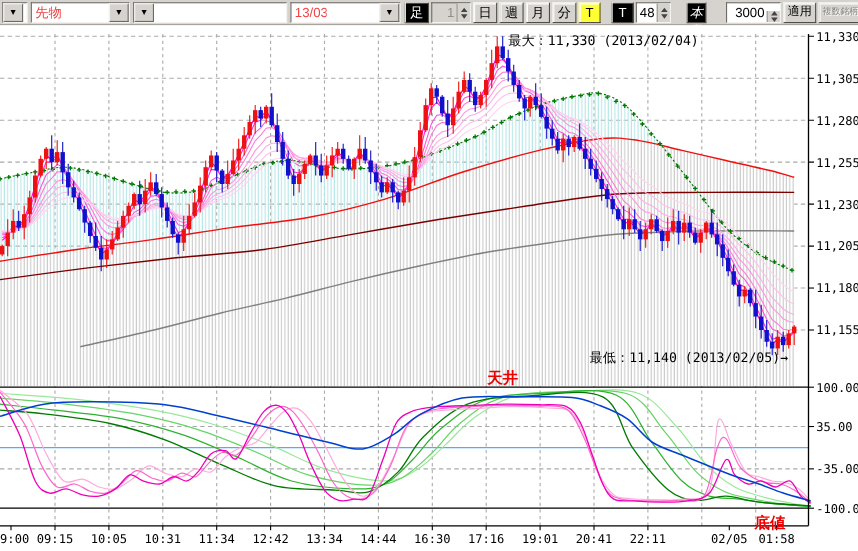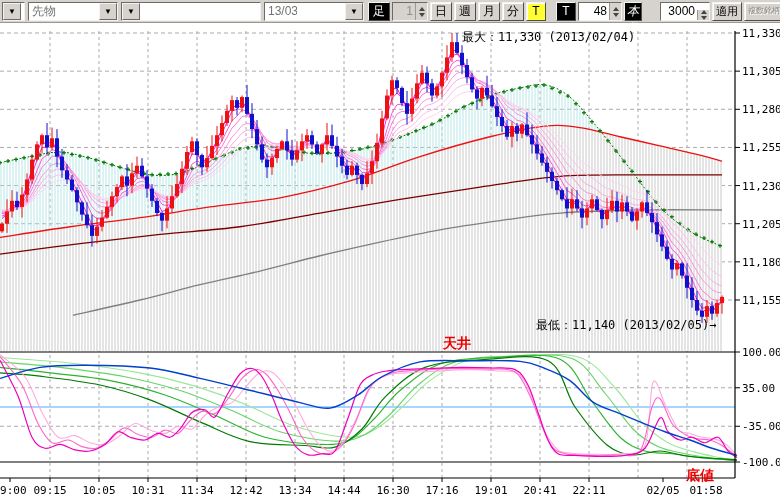--- a/index.html
+++ b/index.html
@@ -3,21 +3,21 @@
 <meta charset="utf-8">
 <style>
   html,body{margin:0;padding:0;}
   body{width:780px;height:501px;overflow:hidden;background:#fff;
        font-family:"Liberation Sans","DejaVu Sans",sans-serif;position:relative;}
   
   #toolbar{position:absolute;left:0;top:0;width:780px;height:23px;background:#d6d3ce;
            border-bottom:1px solid #9b9890;box-sizing:border-box;}
   .tb{position:absolute;top:2px;height:19px;box-sizing:border-box;font-size:12px;line-height:17px;}
   .combo{background:#fff;border:1px solid;border-color:#6d6a65 #f4f3f1 #f4f3f1 #6d6a65;display:flex;}
-  .combo .val{flex:1;padding:0 3px;white-space:nowrap;overflow:hidden;color:#737373;}
+  .combo .val{flex:1;padding:0 3px;white-space:nowrap;overflow:hidden;color:#ef4444;}
   .combo .dd{width:16px;background:#d6d3ce;border:1px solid;border-color:#f4f3f1 #6d6a65 #6d6a65 #f4f3f1;
              font-size:8px;text-align:center;line-height:15px;color:#000;}
   .btn{background:#d6d3ce;border:1px solid;border-color:#f4f3f1 #504d49 #504d49 #f4f3f1;
        box-shadow:inset 1px 1px 0 #fff;text-align:center;color:#000;padding:0 2px;}
   .btn.black{background:#000;color:#fff;box-shadow:none;}
   .btn.yellow{background:#ffff33;color:#000;}
   .btn.disabled{color:#8a8782;text-shadow:1px 1px 0 #fff;}
   .spinbox{background:#fff;border:1px solid;border-color:#6d6a65 #f4f3f1 #f4f3f1 #6d6a65;
            display:flex;align-items:stretch;}
   .spinbox .sval{flex:1;text-align:right;padding:0 2px;}
@@ -58,21 +58,21 @@
         <i class="up"></i>
         <i class="dn"></i>
       </span>
   </div>
   <div class="tb btn" style="left:430px;width:22px;">日</div>
   <div class="tb btn" style="left:454px;width:22px;">週</div>
   <div class="tb btn" style="left:478px;width:22px;">月</div>
   <div class="tb btn" style="left:502px;width:22px;">分</div>
   <div class="tb btn yellow" style="left:526px;width:20px;">T</div>
   <div class="tb btn black" style="left:556px;width:20px;">T</div>
-  <div class="tb spinbox" style="left:578px;width:44px;">
+  <div class="tb spinbox" style="left:578px;width:32px;">
     <span class="sval">48</span>
     <span class="spin">
         <i class="up"></i>
         <i class="dn"></i>
       </span>
   </div>
   <div class="tb btn black" style="left:624px;width:18px;font-style:italic;">本数</div>
   <div class="tb spinbox" style="left:660px;width:50px;align-items:flex-end;">
     <span class="sval">3000</span>
     <span class="spin">

